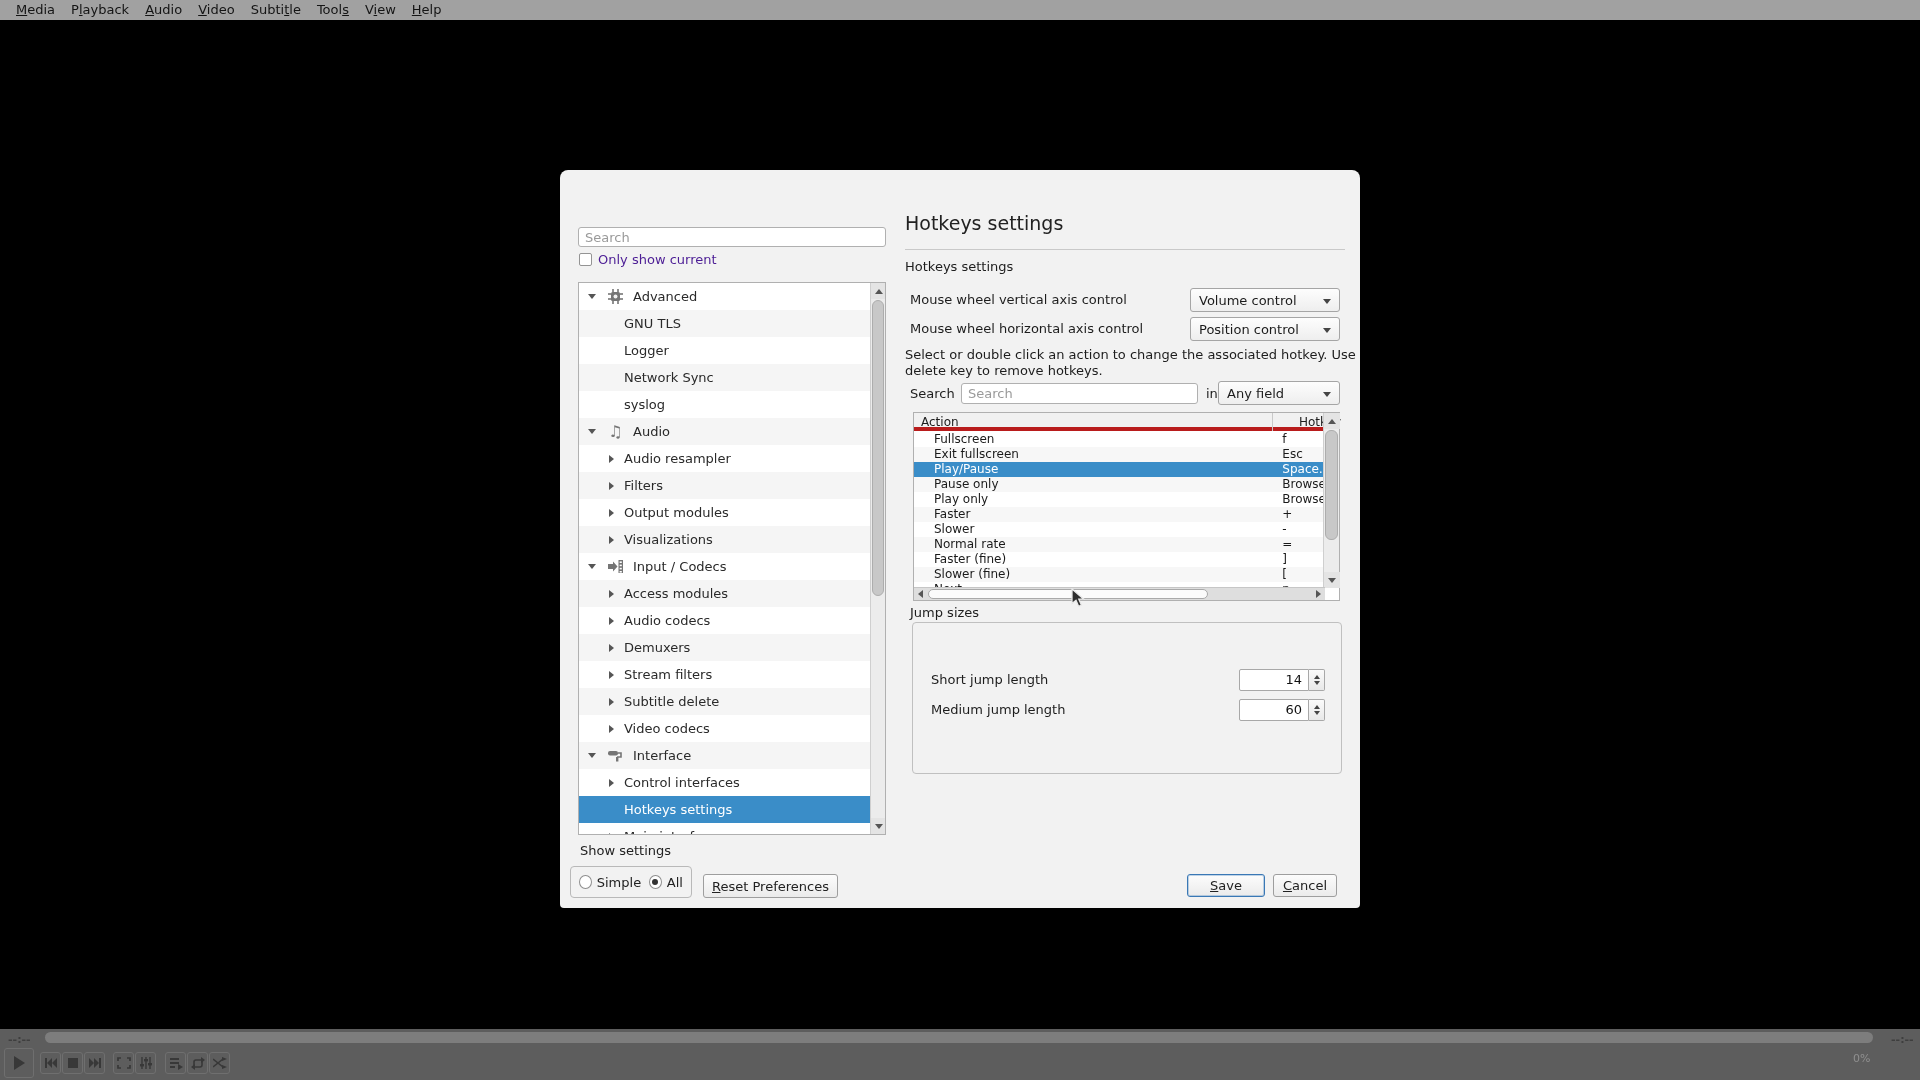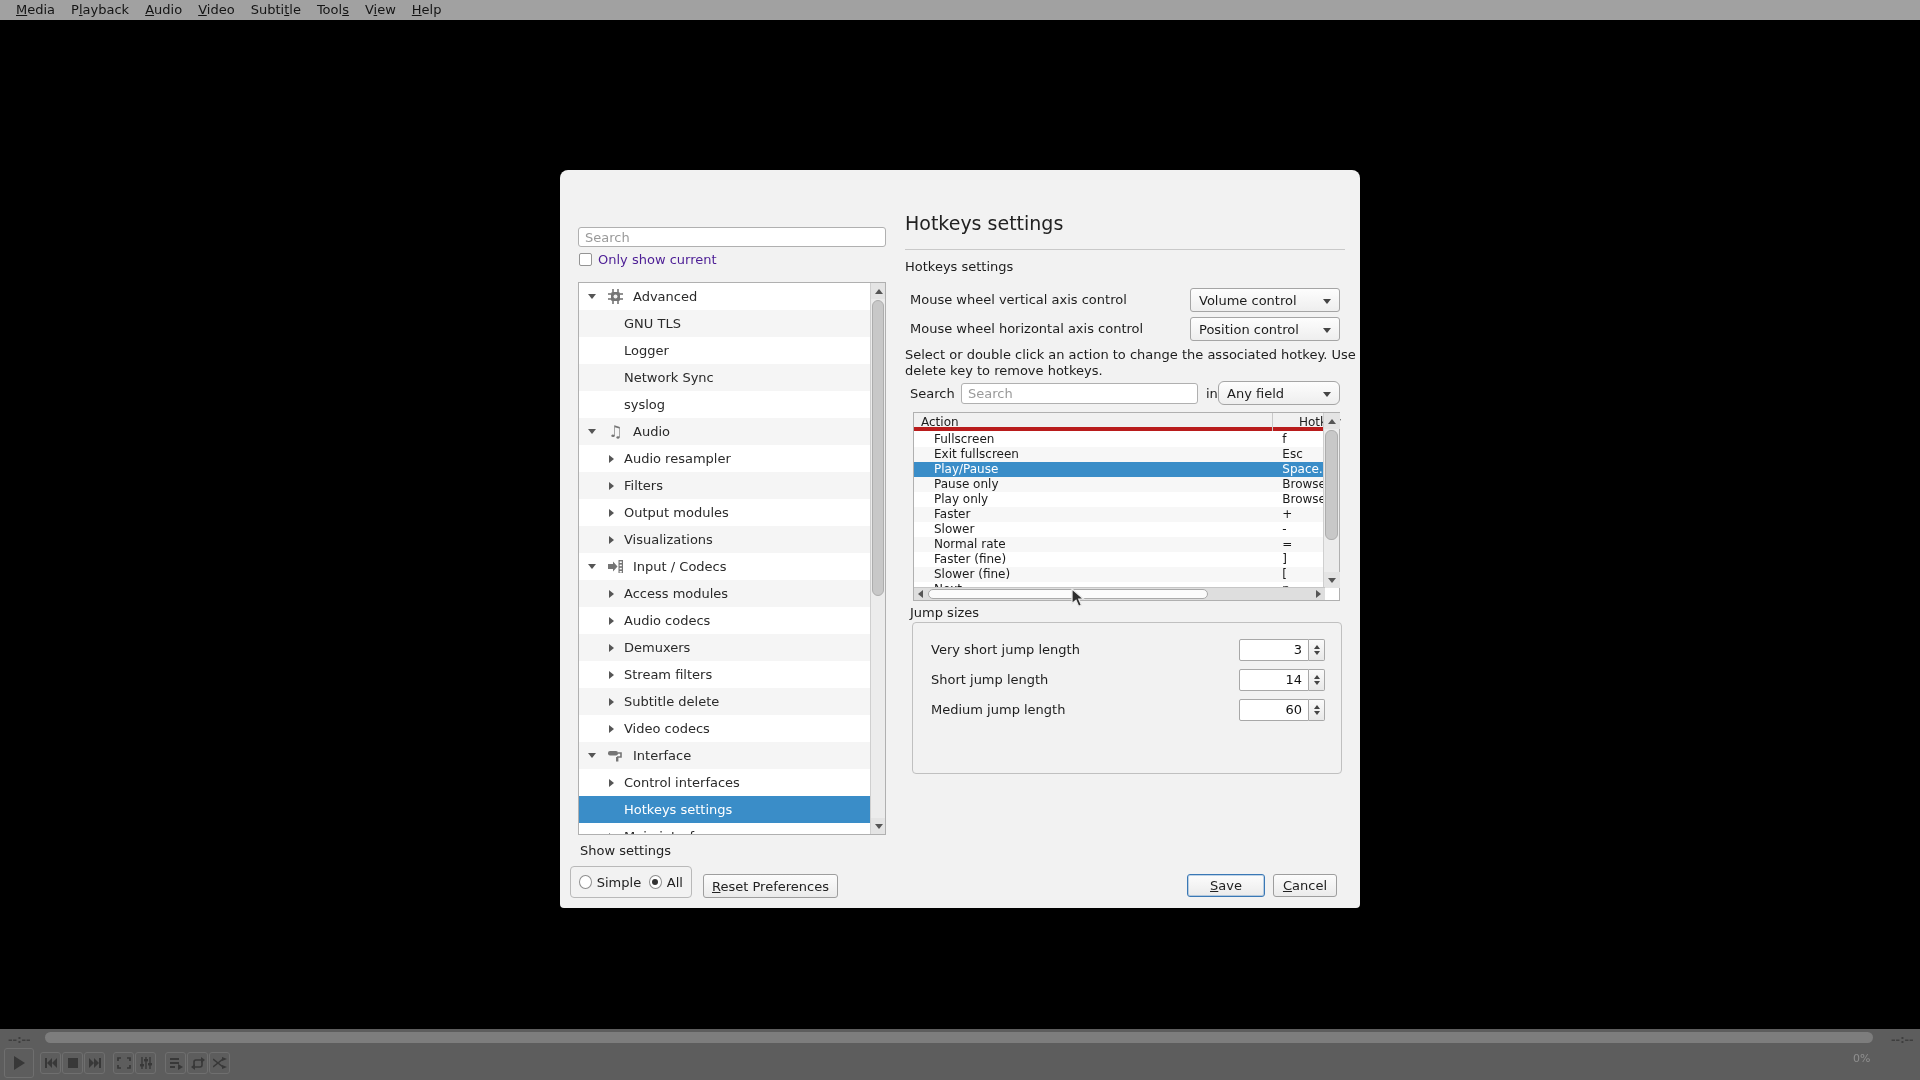--- a/index.html
+++ b/index.html
@@ -315,21 +315,21 @@
       <span>Position control</span>
       <span class="combo-arrow"></span>
     </div>
 
     <div class="hint" style="top:177px;">Select or double click an action to change the associated hotkey. Use</div>
     <div class="hint" style="top:193px;">delete key to remove hotkeys.</div>
 
     <div class="hk-search-label">Search</div>
     <input class="hk-search" type="text" placeholder="Search" style="">
     <div class="hk-in">in</div>
-    <div class="combo" style="left:658px; top:211px; width:122px;border-radius:6px;">
+    <div class="combo" style="left:658px; top:211px; width:122px;">
       <span>Any field</span>
       <span class="combo-arrow"></span>
     </div>
 
     <div class="hk-table">
       <div class="hk-head">
         <span class="col-action">Action</span>
         <span class="col-div"></span>
         <span class="col-hotkey">Hotkey</span>
       </div>
@@ -394,28 +394,20 @@
           </div>
         <div class="hk-hthumb"></div>
         <div class="sb-btn" style="top:0; right:0; left:auto; height:12px; width:13px; background:#dedede;">
             <span class="sb-arrow-right"></span>
           </div>
       </div>
     </div>
 
     <div class="jump-label">Jump sizes</div>
     <div class="jump-box" id="jump-box">
-        <div class="jump-row" style="top: 16px;">
-          <span class="jlabel">Very short jump length</span>
-          <div class="spin-field">3</div>
-          <div class="spin-btns">
-            <span class="spin-up"></span>
-            <span class="spin-down"></span>
-          </div>
-        </div>
         <div class="jump-row" style="top: 46px;">
           <span class="jlabel">Short jump length</span>
           <div class="spin-field">14</div>
           <div class="spin-btns">
             <span class="spin-up"></span>
             <span class="spin-down"></span>
           </div>
         </div>
         <div class="jump-row" style="top: 76px;">
           <span class="jlabel">Medium jump length</span>

